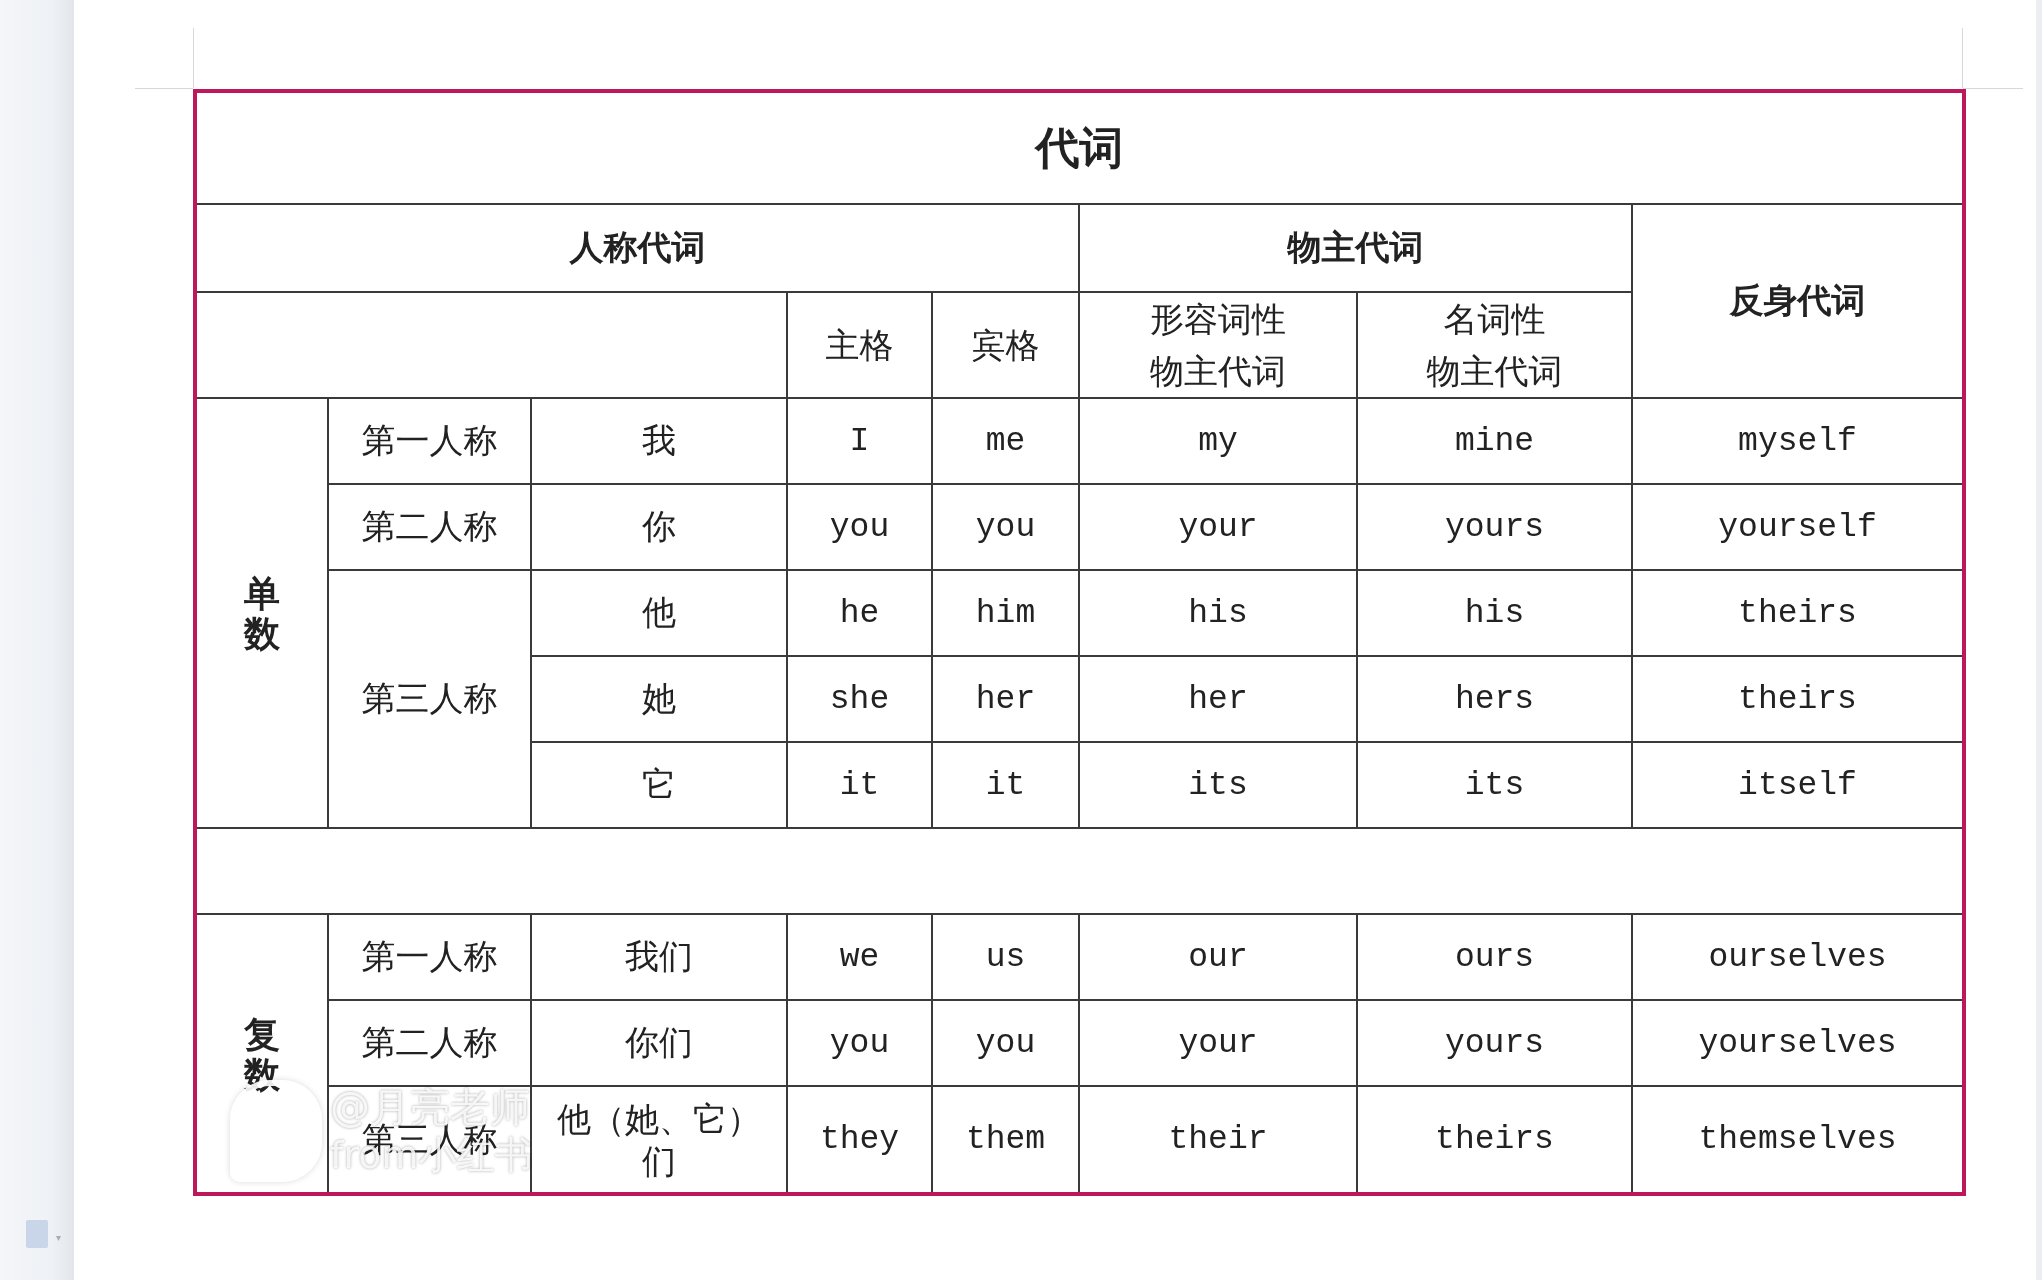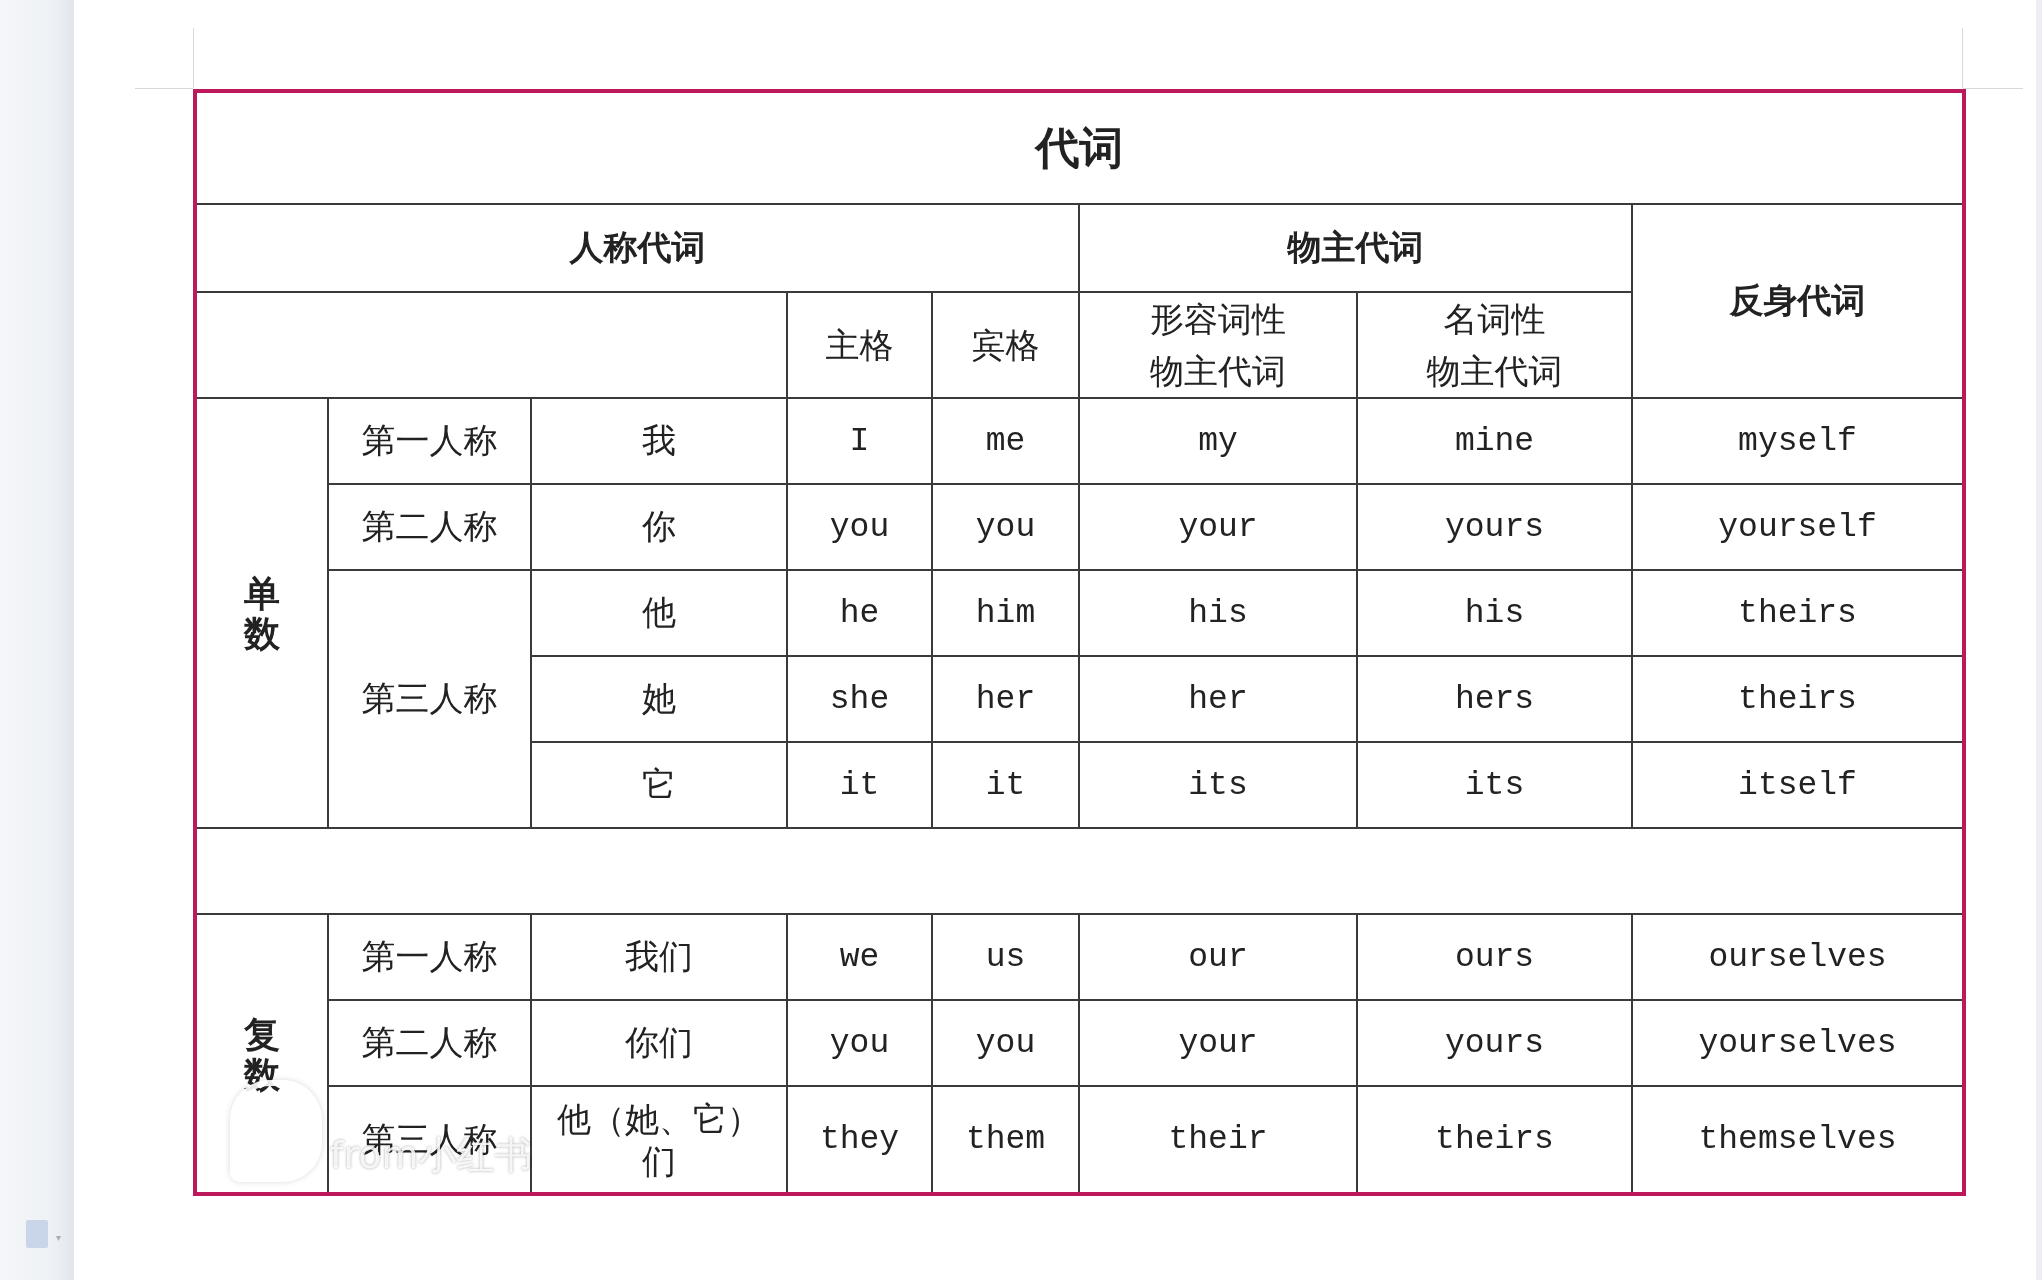--- a/index.html
+++ b/index.html
@@ -155,14 +155,15 @@
     <td class="en">them</td>
     <td class="en">their</td>
     <td class="en">theirs</td>
     <td class="en">themselves</td>
   </tr>
 </tbody>
   </table>
 
 <div class="watermark">
   <div class="wm-bubble"></div>
+  <div class="wm-line1">@月亮老师</div>
   <div class="wm-line2">from小红书</div>
 </div>
 
 </body></html>

